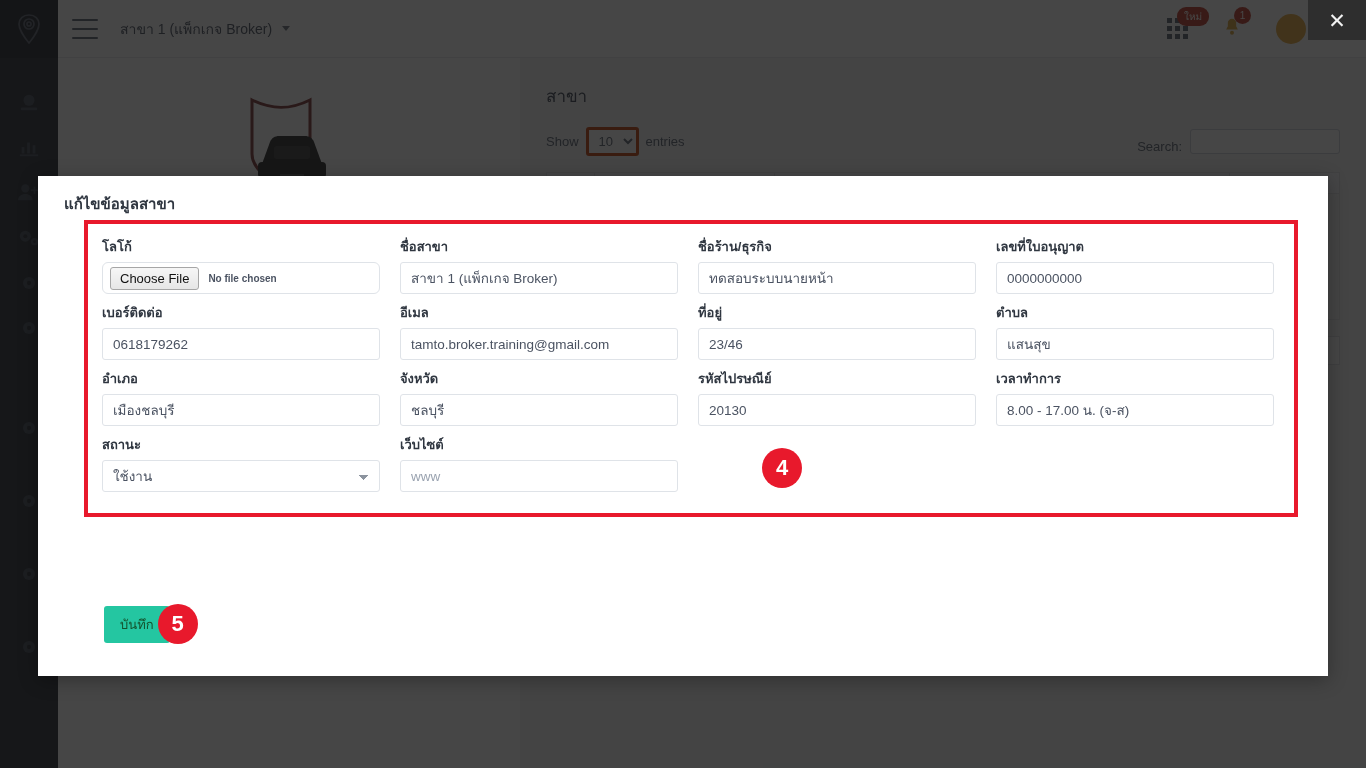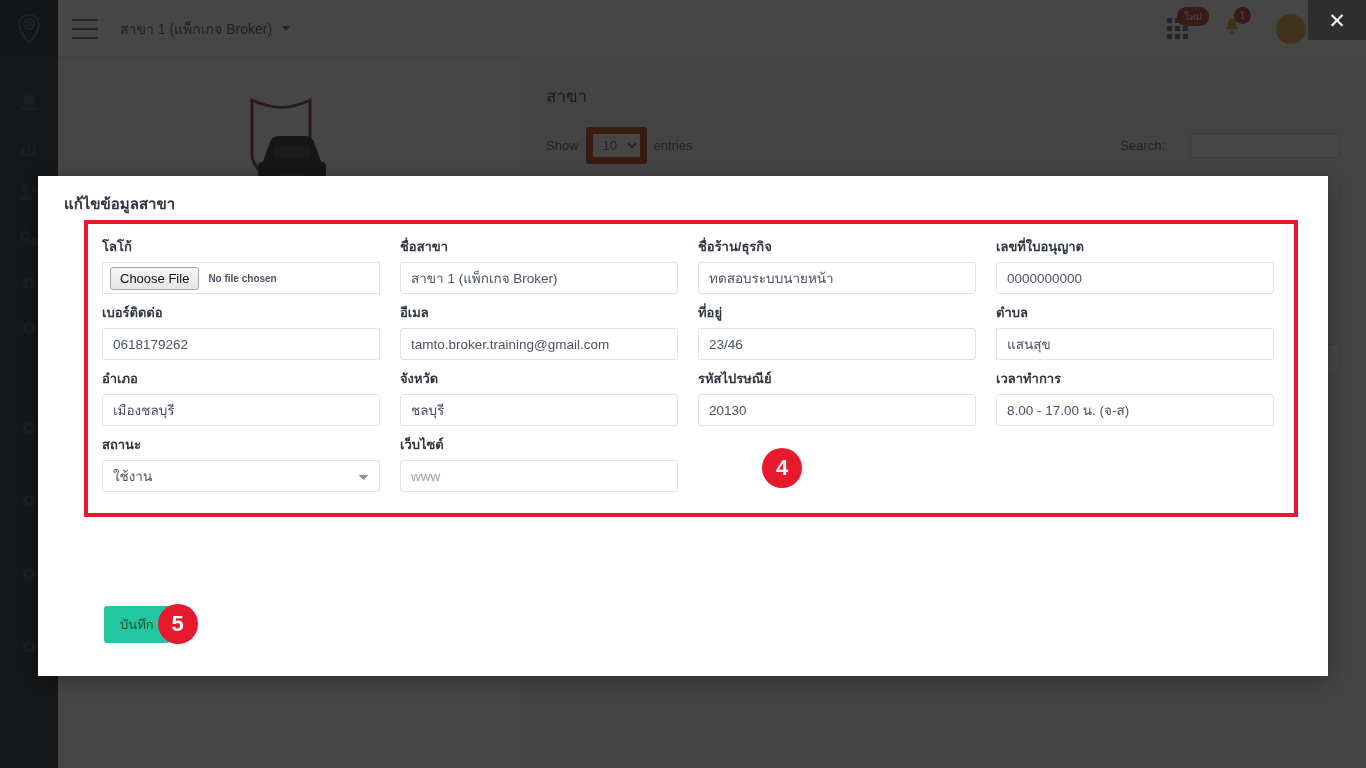--- a/index.html
+++ b/index.html
@@ -65,24 +65,24 @@
     background: #f3f4f6; display:flex;
   }
   #left-panel { width: 462px; background:#ffffff; padding-top: 34px;
       display:flex; justify-content:center; }
   #car-shield { position: relative; width: 135px; height: 105px; }
 
   #right-panel { flex:1; padding: 24px 26px; }
   #panel-title { font-size: 17px; color:#3b4351; margin-bottom: 18px; }
   #table-controls { display:flex; align-items:center; font-size:13px; color:#5b6472; }
   #table-controls select {
-    margin: 0 7px; padding: 3px 6px; font-size:13px; border:7px solid #c2410c;
+    margin: 0 7px; padding: 3px 6px; font-size:13px; border:3px solid #c2410c;
     border-radius:3px; background:#fff; color:#5b6472;
   }
-  #search-box { margin-left:auto; display:flex; align-items:center; gap:25px; }
+  #search-box { margin-left:auto; display:flex; align-items:flex-end; gap:8px; }
   #search-box input { width:150px; padding:4px 7px; border:1px solid #ccd1d9; border-radius:3px; }
 
   #data-table { width:100%; margin-top:16px; border-collapse:collapse; font-size:13px;}
   #data-table th, #data-table td { border:1px solid #e1e4e8; padding:10px 12px; text-align:left;
     color:#4b5362; vertical-align: top;}
   #data-table th { background:#fafbfc; font-weight:bold; }
   .biz-cell { display:flex; gap:18px; }
   .biz-logo { width:84px; text-align:center; }
   .biz-logo .lbl { font-size:11px; color:#3b4351; letter-spacing:.5px; }
   .biz-logo .sub { font-size:9px; color:#b03a3a; letter-spacing:1px; }
@@ -131,21 +131,21 @@
   }
   .field-input::placeholder { color:#9aa3b0; }
   .field-select { appearance:none; -webkit-appearance:none;
     background-image:
       linear-gradient(45deg, transparent 50%, #8c949f 50%),
       linear-gradient(135deg, #8c949f 50%, transparent 50%);
     background-position: calc(100% - 15px) 14px, calc(100% - 10px) 14px;
     background-size: 5px 5px, 5px 5px; background-repeat:no-repeat;
   }
   .file-input-wrap {
-    width:100%; height:32px; border:1px solid #dfe3e8; border-radius:0;
+    width:100%; height:32px; border:1px solid #dfe3e8; border-radius:6px;
     background:#fff; display:flex; align-items:center; padding: 0 3px;
   }
   .file-btn {
     border:1px solid #a6a6a6; background: linear-gradient(#f6f6f6, #e6e6e6);
     border-radius:3px; font-size:13px; color:#111; padding:3px 9px; margin-left:4px;
     font-family: "Liberation Sans", "DejaVu Sans", sans-serif;
   }
   .file-name { font-size:10px; color:#4b5362; margin-left:9px;font-weight:bold; }
 
   #save-row { position:absolute; left:66px; bottom:32px; display:flex; align-items:center; }

